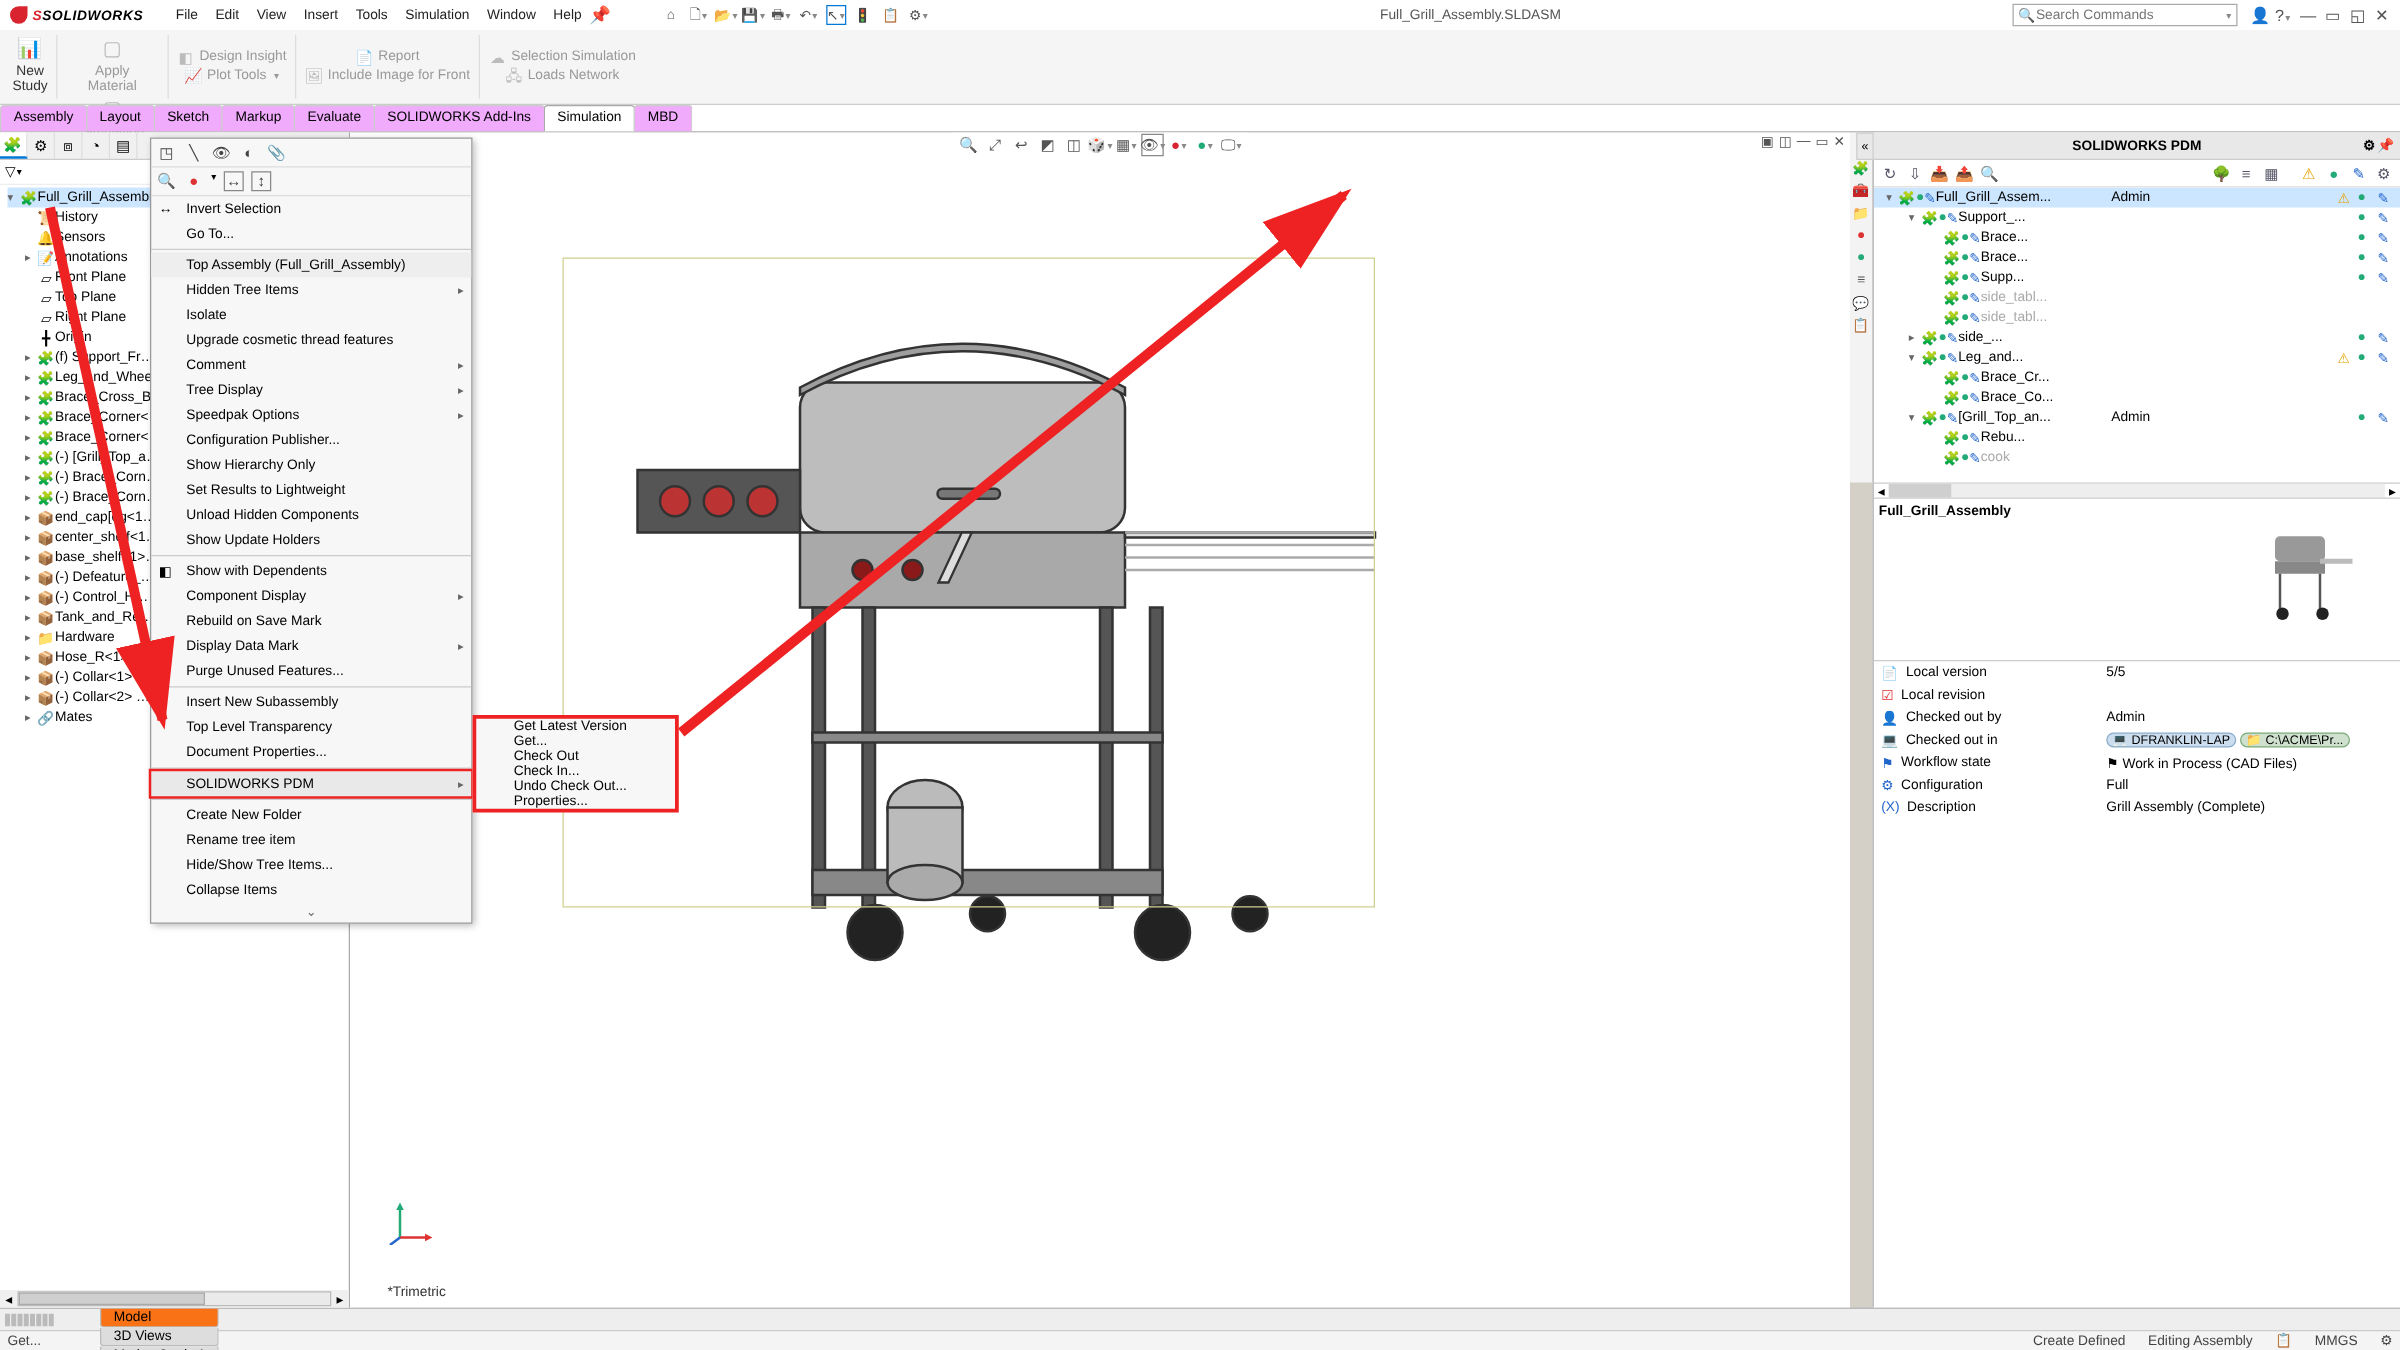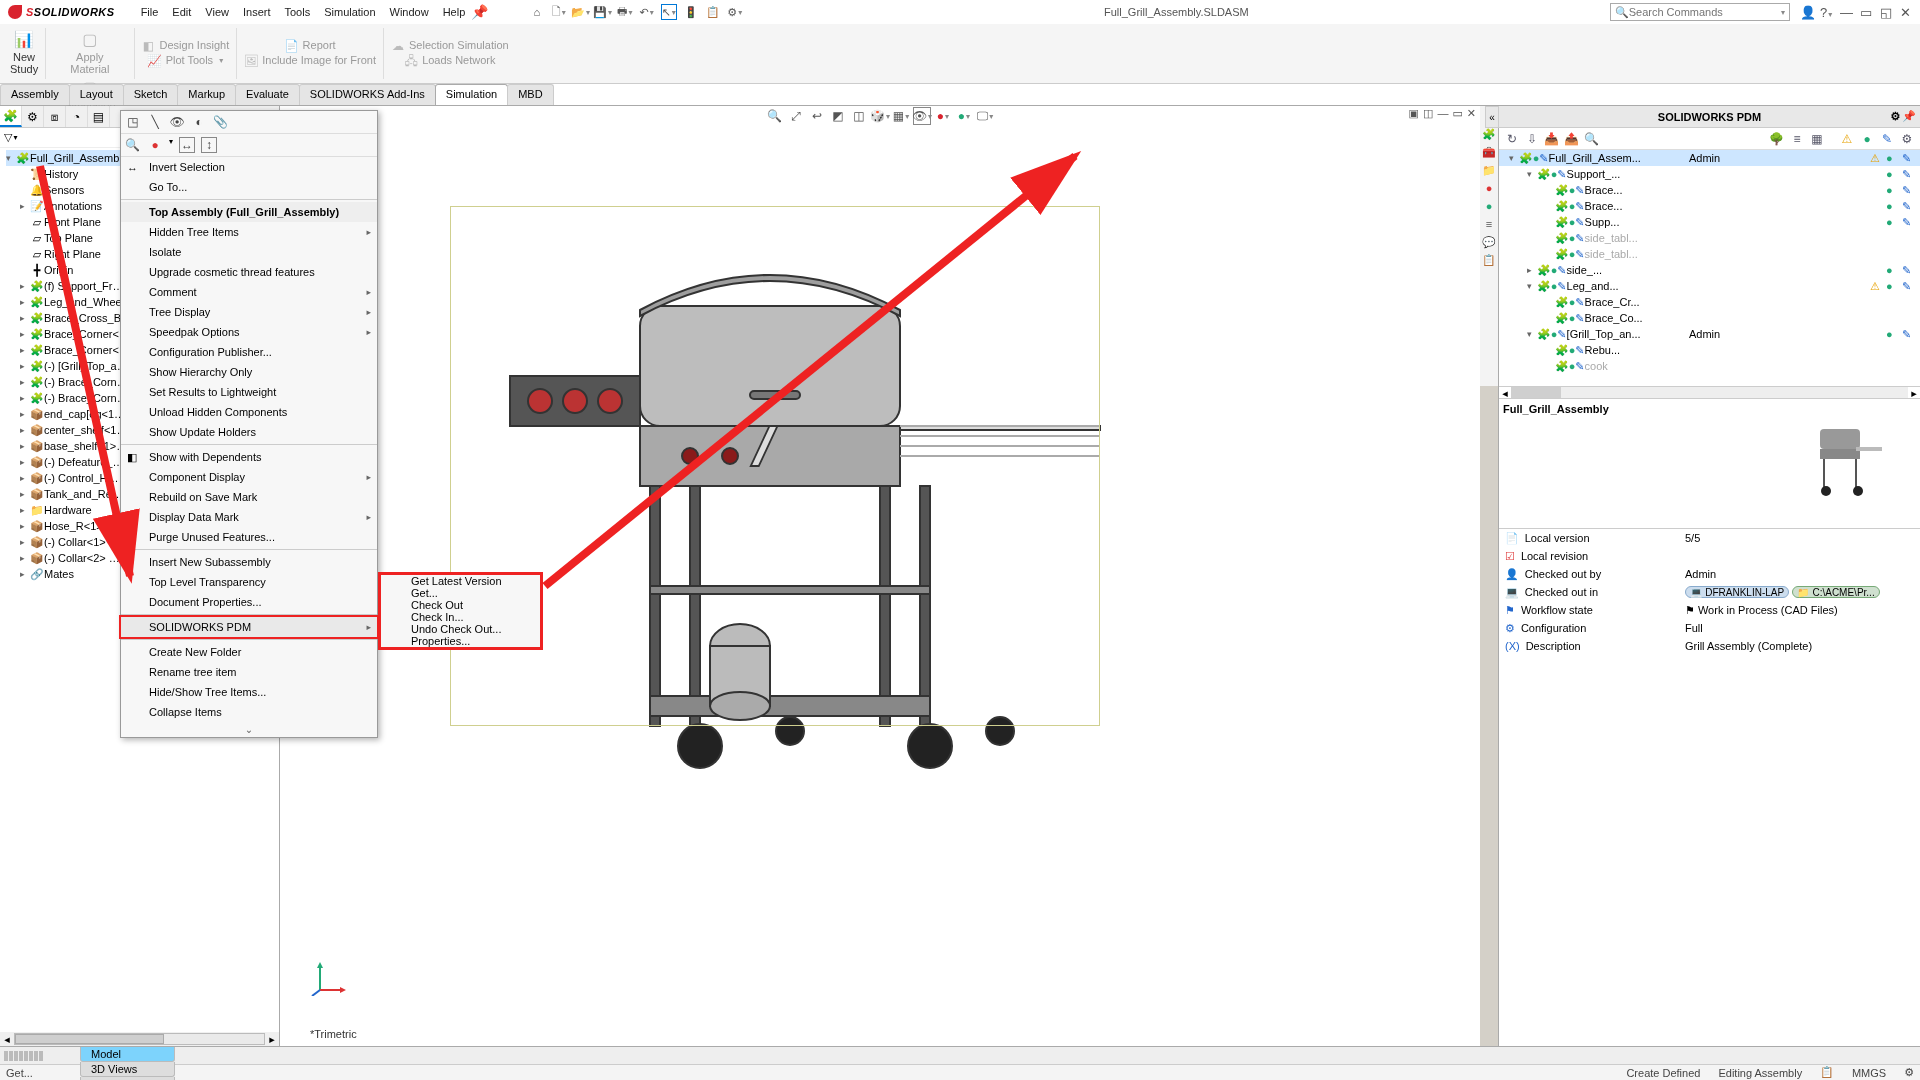--- a/index.html
+++ b/index.html
@@ -31,21 +31,21 @@
 .ribbon .btn.enabled{color:#333;}
 .ribbon .btn .ic{ width:24px; height:24px; display:flex; align-items:center; justify-content:center; font-size:16px; color:#bbb;}
 .ribbon .btn.enabled .ic{color:#1a73bd;}
 .ribbon .big .ic{height:24px;}
 .ribbon .sm{flex-direction:row; gap:4px;}
 .ribbon .sm .ic{width:14px;height:14px;font-size:12px;}
 .ribbon .col{display:flex; flex-direction:column; gap:1px; justify-content:center;}
 
 
 .tabstrip{ height:22px; background:#fff; display:flex; border-bottom:1px solid #aaa;}
-.tabstrip .tab{ padding:3px 10px; border:1px solid #ccc; border-bottom:none; background:#e5e5e5; margin-right:-1px; cursor:pointer; border-radius:3px 3px 0 0;}
+.tabstrip .tab{ padding:3px 10px; border:1px solid #ccc; border-bottom:none; background:#f0abfc; margin-right:-1px; cursor:pointer; border-radius:3px 3px 0 0;}
 .tabstrip .tab.active{ background:#fff; border-color:#aaa;}
 
 .main{ position:relative; height:calc(100% - 24px - 60px - 22px - 18px - 16px); }
 
 
 .left-panel{ position:absolute; left:0; top:0; width:280px; height:100%; background:#fff; border-right:1px solid #aaa;}
 .left-panel .tabrow{ height:22px; display:flex; border-bottom:1px solid #ccc; background:#f0f0f0;}
 .left-panel .tabrow .t{width:22px; display:flex; align-items:center; justify-content:center; font-size:12px; border-right:1px solid #ddd;}
 .left-panel .filter{height:20px; display:flex; align-items:center; padding:2px 4px; border-bottom:1px solid #eee;}
 .tree{ font-size:11px; padding:2px 2px 2px 6px; overflow:hidden;}
@@ -67,21 +67,21 @@
 .viewport .axis{ position:absolute; left:30px; bottom:50px; width:36px; height:36px;}
 .viewport .proj{position:absolute; left:30px; bottom:6px; font-size:11px; color:#333;}
 .grill{ position:absolute; left:80px; top:40px; width:780px; height:660px;}
 .grill .bbox{position:absolute; inset:60px 40px 80px 90px; border:1px solid #cfcf8f;}
 
 
 .ctx{ position:absolute; background:#f7f7f7; border:1px solid #999; box-shadow:2px 2px 6px rgba(0,0,0,.3); font-size:11px;}
 .ctx .iconbar{display:flex; padding:3px 4px; gap:6px; border-bottom:1px solid #ddd;}
 .ctx .iconbar .i{width:16px; height:16px; font-size:12px; color:#444; display:flex; align-items:center; justify-content:center;}
 .ctx .row{display:flex; align-items:center; height:20px; padding:0 18px 0 28px; position:relative; white-space:nowrap;}
-.ctx .row.header{font-weight:bold; background:#eee;}
+.ctx .row.header{font-weight:normal; background:#eee;}
 .ctx .row .arr{position:absolute; right:6px; font-size:9px; color:#666;}
 .ctx .row.hl{outline:2px solid #e22; background:#e9e9e9;}
 .ctx .sep{height:1px; background:#ccc; margin:2px 0;}
 .ctx .more{text-align:center; font-size:10px; color:#666; padding:2px;}
 
 
 .submenu-box{ position:absolute; border:3px solid #e22; background:#f7f7f7;}
 
 
 .right-strip{position:absolute; right:422px; top:0; width:18px; height:280px; background:#f3f3f3; display:flex; flex-direction:column; align-items:center; gap:2px; padding-top:2px;}
@@ -110,21 +110,21 @@
 .taskpanel .info .irow .v{flex:1;}
 .pill{display:inline-block; height:12px; border-radius:6px; padding:0 4px; font-size:10px; line-height:12px;}
 .taskpanel .sb-h{height:12px; display:flex; border-top:1px solid #ccc;}
 .taskpanel .sb-h .thumb{width:50px; background:#cfcfcf;}
 
 
 .bottom-tabs{height:18px; background:#eee; border-top:1px solid #aaa; display:flex;}
 .bottom-tabs .dragbar{width:80px; display:flex; align-items:center; gap:1px; padding:0 4px;}
 .bottom-tabs .dragbar span{width:4px;height:10px;background:#bbb;}
 .bottom-tabs .bt{padding:1px 10px; border:1px solid #bbb; background:#ddd; border-top:none; border-radius:0 0 3px 3px; margin-right:-1px;}
-.bottom-tabs .bt.active{background:#7dd3fc;}
+.bottom-tabs .bt.active{background:#f97316;}
 
 .statusbar{height:16px; background:#f4f4f4; border-top:1px solid #ccc; display:flex; align-items:center; padding:0 6px; font-size:11px; color:#444;}
 .statusbar .r{margin-left:auto; display:flex; gap:18px; align-items:center;}
 
 
 .arrow-svg{position:absolute; left:0; top:0; pointer-events:none;}
 </style>
 </head>
 <body>
 

